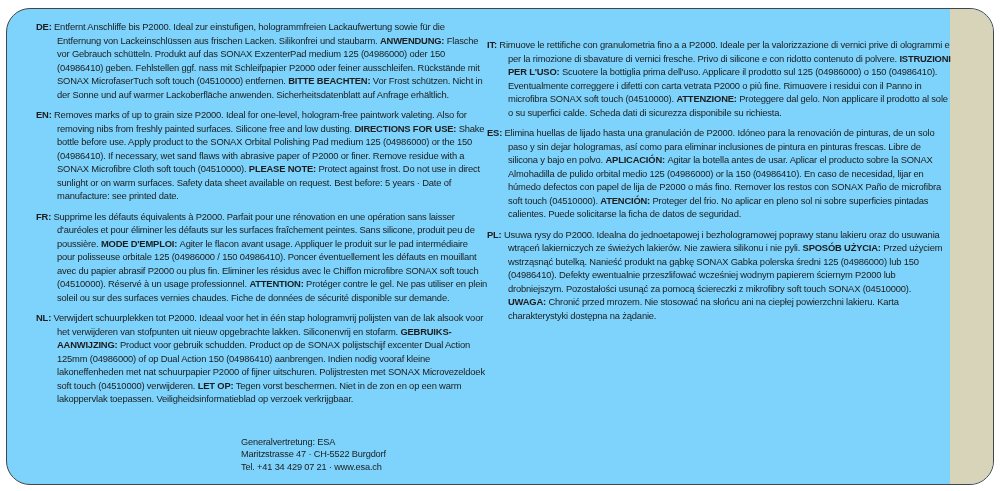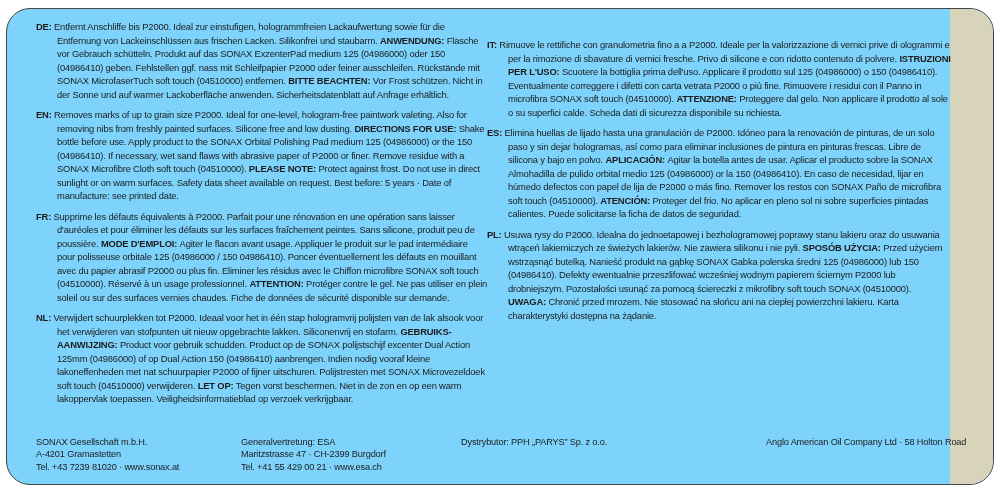--- a/index.html
+++ b/index.html
@@ -47,30 +47,23 @@
       <div class="para"><span class="lang">EN: </span><span class="seg">Removes marks of up to grain size P2000. Ideal for one-level, hologram-free paintwork valeting. Also for removing nibs from freshly painted surfaces. Silicone free and low dusting. </span><span class="seg bold">DIRECTIONS FOR USE: </span><span class="seg">Shake bottle before use. Apply product to the SONAX Orbital Polishing Pad medium 125 (04986000) or the 150 (04986410). If necessary, wet sand flaws with abrasive paper of P2000 or finer. Remove residue with a SONAX Microfibre Cloth soft touch (04510000). </span><span class="seg bold">PLEASE NOTE: </span><span class="seg">Protect against frost. Do not use in direct sunlight or on warm surfaces. Safety data sheet available on request. Best before: 5 years · Date of manufacture: see printed date.</span></div>
       <div class="para"><span class="lang">FR: </span><span class="seg">Supprime les défauts équivalents à P2000. Parfait pour une rénovation en une opération sans laisser d'auréoles et pour éliminer les défauts sur les surfaces fraîchement peintes. Sans silicone, produit peu de poussière. </span><span class="seg bold">MODE D'EMPLOI: </span><span class="seg">Agiter le flacon avant usage. Appliquer le produit sur le pad intermédiaire pour polisseuse orbitale 125 (04986000 / 150 04986410). Poncer éventuellement les défauts en mouillant avec du papier abrasif P2000 ou plus fin. Eliminer les résidus avec le Chiffon microfibre SONAX soft touch (04510000). Réservé à un usage professionnel. </span><span class="seg bold">ATTENTION: </span><span class="seg">Protéger contre le gel. Ne pas utiliser en plein soleil ou sur des surfaces vernies chaudes. Fiche de données de sécurité disponible sur demande.</span></div>
       <div class="para"><span class="lang">NL: </span><span class="seg">Verwijdert schuurplekken tot P2000. Ideaal voor het in één stap hologramvrij polijsten van de lak alsook voor het verwijderen van stofpunten uit nieuw opgebrachte lakken. Siliconenvrij en stofarm. </span><span class="seg bold">GEBRUIKS-AANWIJZING: </span><span class="seg">Product voor gebruik schudden. Product op de SONAX polijstschijf excenter Dual Action 125mm (04986000) of op Dual Action 150 (04986410) aanbrengen. Indien nodig vooraf kleine lakoneffenheden met nat schuurpapier P2000 of fijner uitschuren. Polijstresten met SONAX Microvezeldoek soft touch (04510000) verwijderen. </span><span class="seg bold">LET OP: </span><span class="seg">Tegen vorst beschermen. Niet in de zon en op een warm lakoppervlak toepassen. Veiligheidsinformatieblad op verzoek verkrijgbaar.</span></div>
     </div>
   <div class="col col-right" id="col-right">
       <div class="para"><span class="lang">IT: </span><span class="seg">Rimuove le rettifiche con granulometria fino a a P2000. Ideale per la valorizzazione di vernici prive di ologrammi e per la rimozione di sbavature di vernici fresche. Privo di silicone e con ridotto contenuto di polvere. </span><span class="seg bold">ISTRUZIONI PER L'USO: </span><span class="seg">Scuotere la bottiglia prima dell'uso. Applicare il prodotto sul 125 (04986000) o 150 (04986410). Eventualmente correggere i difetti con carta vetrata P2000 o più fine. Rimuovere i residui con il Panno in microfibra SONAX soft touch (04510000). </span><span class="seg bold">ATTENZIONE: </span><span class="seg">Proteggere dal gelo. Non applicare il prodotto al sole o su superfici calde. Scheda dati di sicurezza disponibile su richiesta.</span></div>
       <div class="para"><span class="lang">ES: </span><span class="seg">Elimina huellas de lijado hasta una granulación de P2000. Idóneo para la renovación de pinturas, de un solo paso y sin dejar hologramas, así como para eliminar inclusiones de pintura en pinturas frescas. Libre de silicona y bajo en polvo. </span><span class="seg bold">APLICACIÓN: </span><span class="seg">Agitar la botella antes de usar. Aplicar el producto sobre la SONAX Almohadilla de pulido orbital medio 125 (04986000) or la 150 (04986410). En caso de necesidad, lijar en húmedo defectos con papel de lija de P2000 o más fino. Remover los restos con SONAX Paño de microfibra soft touch (04510000). </span><span class="seg bold">ATENCIÓN: </span><span class="seg">Proteger del frio. No aplicar en pleno sol ni sobre superficies pintadas calientes. Puede solicitarse la ficha de datos de seguridad.</span></div>
       <div class="para"><span class="lang">PL: </span><span class="seg">Usuwa rysy do P2000. Idealna do jednoetapowej i bezhologramowej poprawy stanu lakieru oraz do usuwania wtrąceń lakierniczych ze świeżych lakierów. Nie zawiera silikonu i nie pyli. </span><span class="seg bold">SPOSÓB UŻYCIA: </span><span class="seg">Przed użyciem wstrząsnąć butelką. Nanieść produkt na gąbkę SONAX Gabka polerska średni 125 (04986000) lub 150 (04986410). Defekty ewentualnie przeszlifować wcześniej wodnym papierem ściernym P2000 lub drobniejszym. Pozostałości usunąć za pomocą ściereczki z mikrofibry soft touch SONAX (04510000). </span><span class="seg bold">UWAGA: </span><span class="seg">Chronić przed mrozem. Nie stosować na słońcu ani na ciepłej powierzchni lakieru. Karta charakterystyki dostępna na żądanie.</span></div>
     </div>
   <div class="footer" id="footer">
-      <div class="fblock b0">
-        <div>SONAX Gesellschaft m.b.H.</div>
-        <div>A-4201 Gramastetten</div>
-        <div>Tel. +43 7239 81020 · www.sonax.at</div>
-      </div>
       <div class="fblock b1">
         <div>Generalvertretung: ESA</div>
-        <div>Maritzstrasse 47 · CH-2399 Burgdorf</div>
-        <div>Tel. +41 55 429 00 21 · www.esa.ch</div>
+        <div>Maritzstrasse 47 · CH-5522 Burgdorf</div>
+        <div>Tel. +41 34 429 07 21 · www.esa.ch</div>
       </div>
       <div class="fblock b2">
-        <div>Dystrybutor: PPH „PARYS” Sp. z o.o.</div>
       </div>
       <div class="fblock b3">
-        <div>Anglo American Oil Company Ltd · 58 Holton Road</div>
       </div>
     </div>
 </div>
 
 </body></html>

